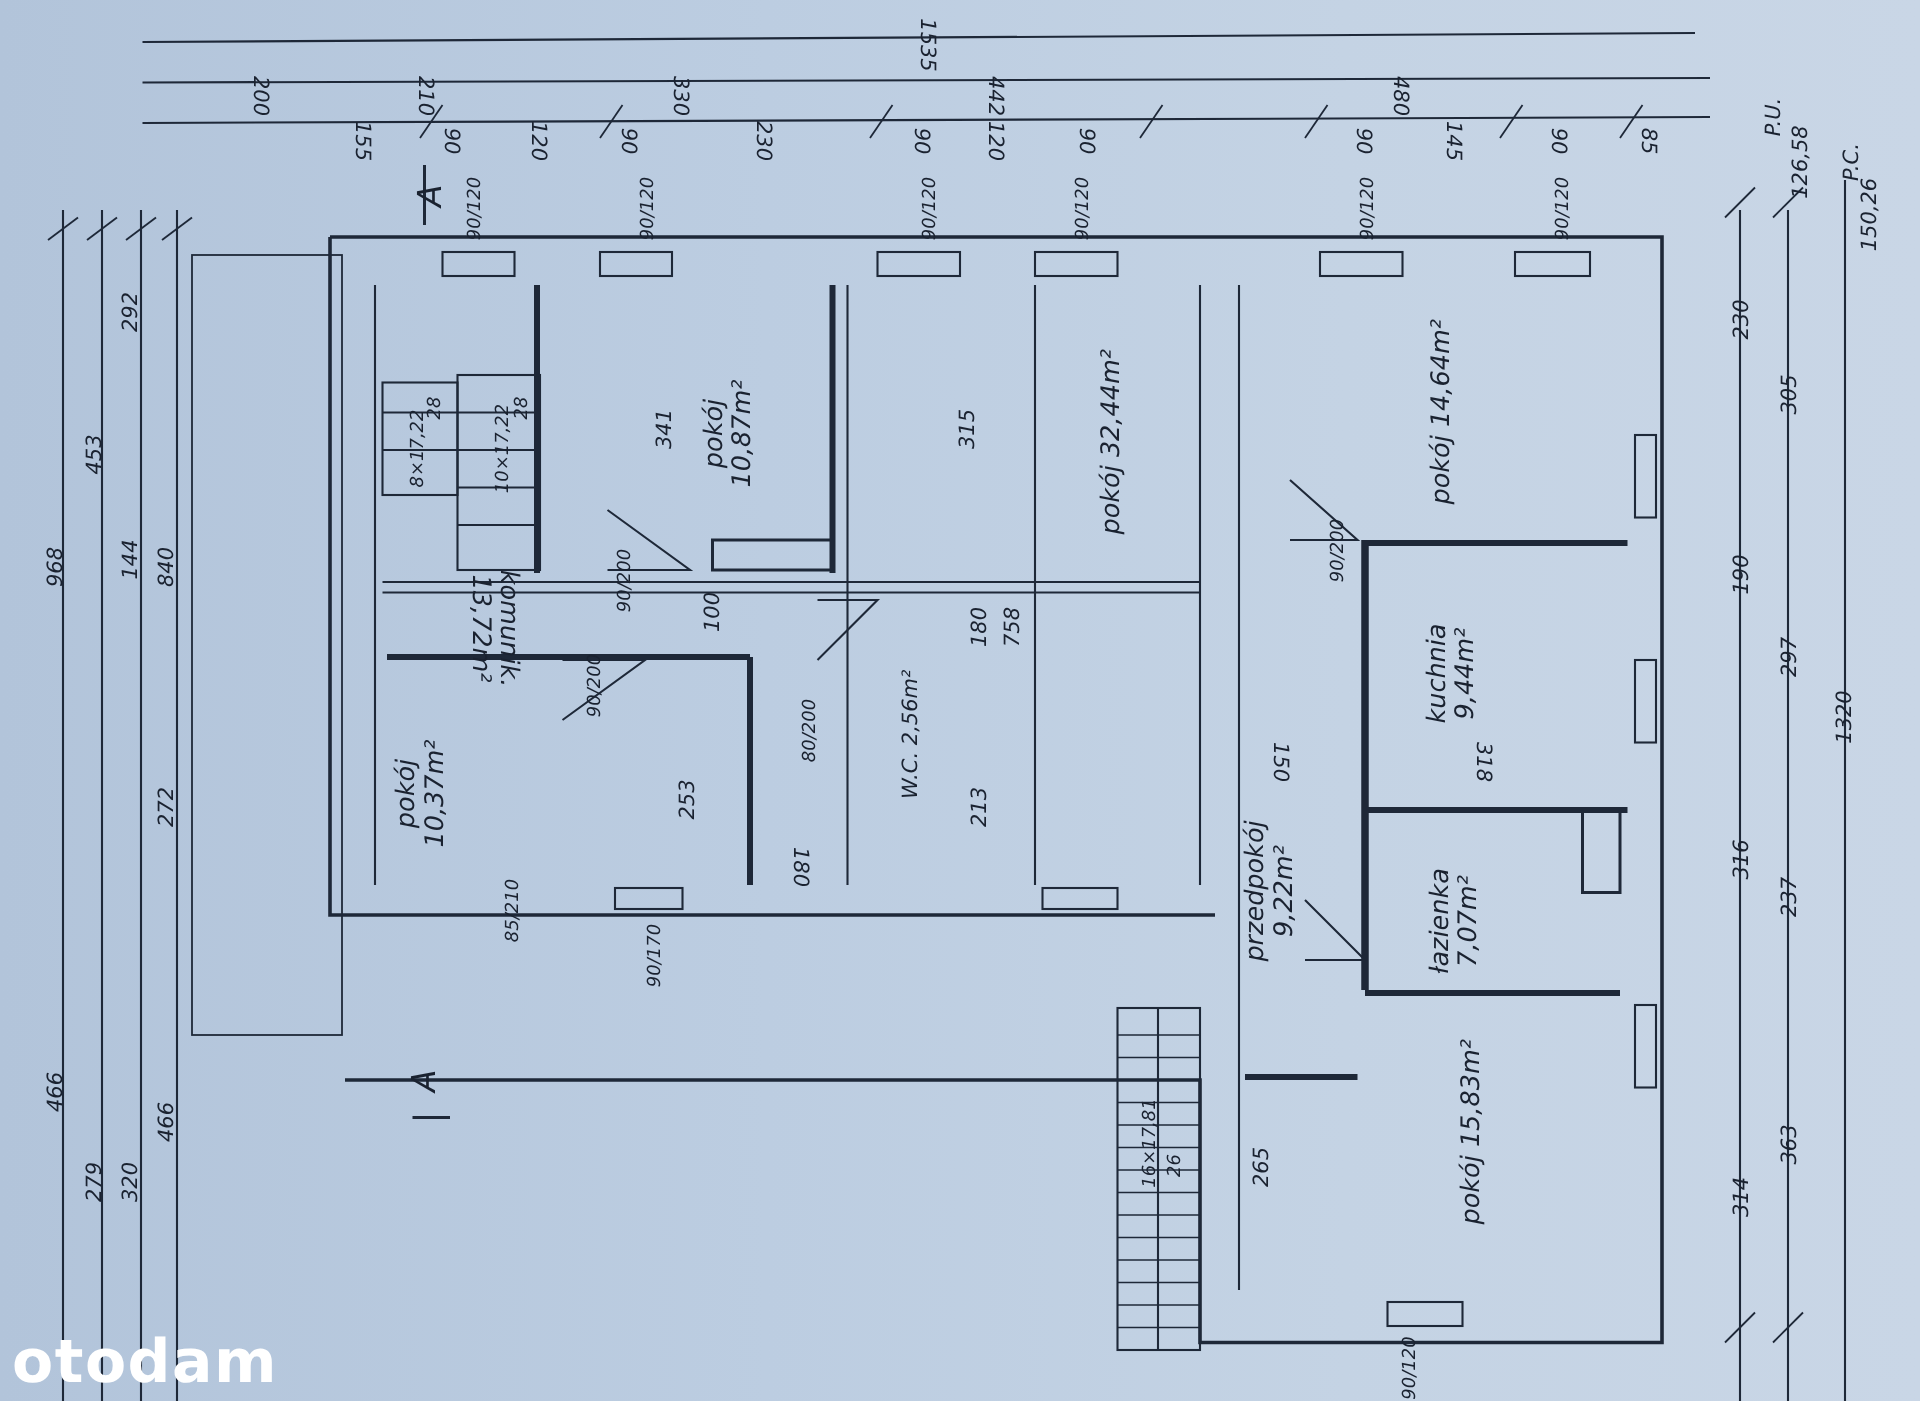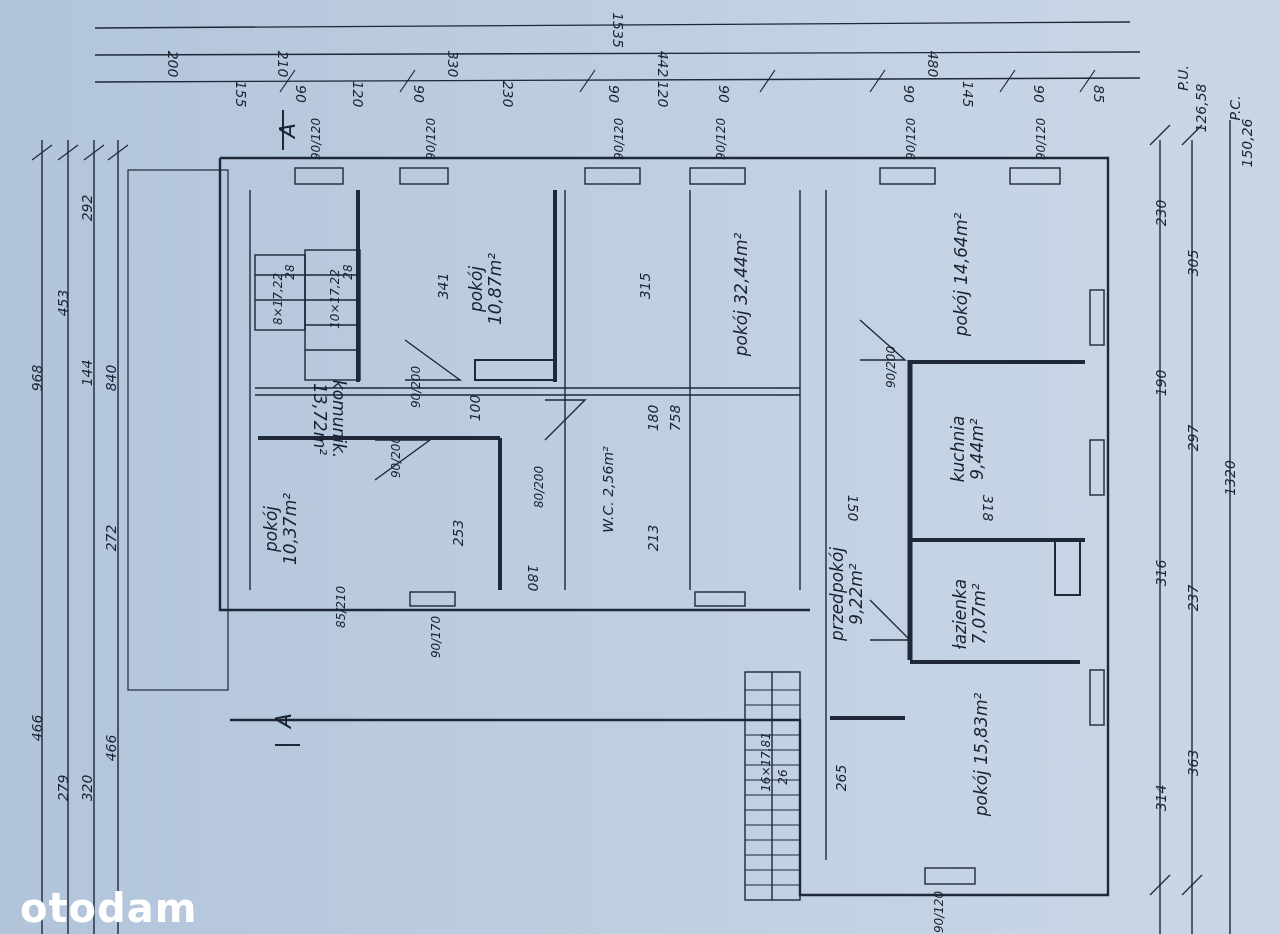--- a/index.html
+++ b/index.html
@@ -5,21 +5,21 @@
   html,body{margin:0;padding:0;}
   body{width:1280px;height:934px;overflow:hidden;background:#b7c9de;font-family:"Liberation Sans",sans-serif;}
   .stage{position:relative;width:1280px;height:934px;background:linear-gradient(90deg,#b2c4da 0%,#bccde1 40%,#c4d3e4 70%,#c9d6e6 100%);}
   svg{position:absolute;left:0;top:0;}
   .lbl{position:absolute;font-family:"DejaVu Sans",sans-serif;color:#1a2230;font-style:italic;white-space:nowrap;transform-origin:center center;}
   .rot{transform:rotate(-90deg);}
   .flip{transform:rotate(90deg);}
   .room{font-size:17px;line-height:19px;text-align:center;}
   .dim{font-size:14px;}
   .dimsm{font-size:12px;}
-  .logo{position:absolute;left:8px;top:886px;font-family:"DejaVu Sans",sans-serif;font-weight:bold;font-size:40px;color:#ffffff;letter-spacing:1px;line-height:44px;margin-left:12px;}
+  .logo{position:absolute;left:8px;top:886px;font-family:"DejaVu Sans",sans-serif;font-weight:bold;font-size:40px;color:#ffffff;letter-spacing:1px;line-height:44px;}
   .area{position:absolute;font-family:"DejaVu Sans",sans-serif;font-style:italic;font-size:14px;color:#1a2230;transform:rotate(-90deg);}
 </style>
 </head>
 <body>
 
 <div class="stage">
 
   <svg width="1280" height="934" viewBox="0 0 1280 934">
     <g stroke="#1e2838" fill="none" stroke-width="1.4">
 

